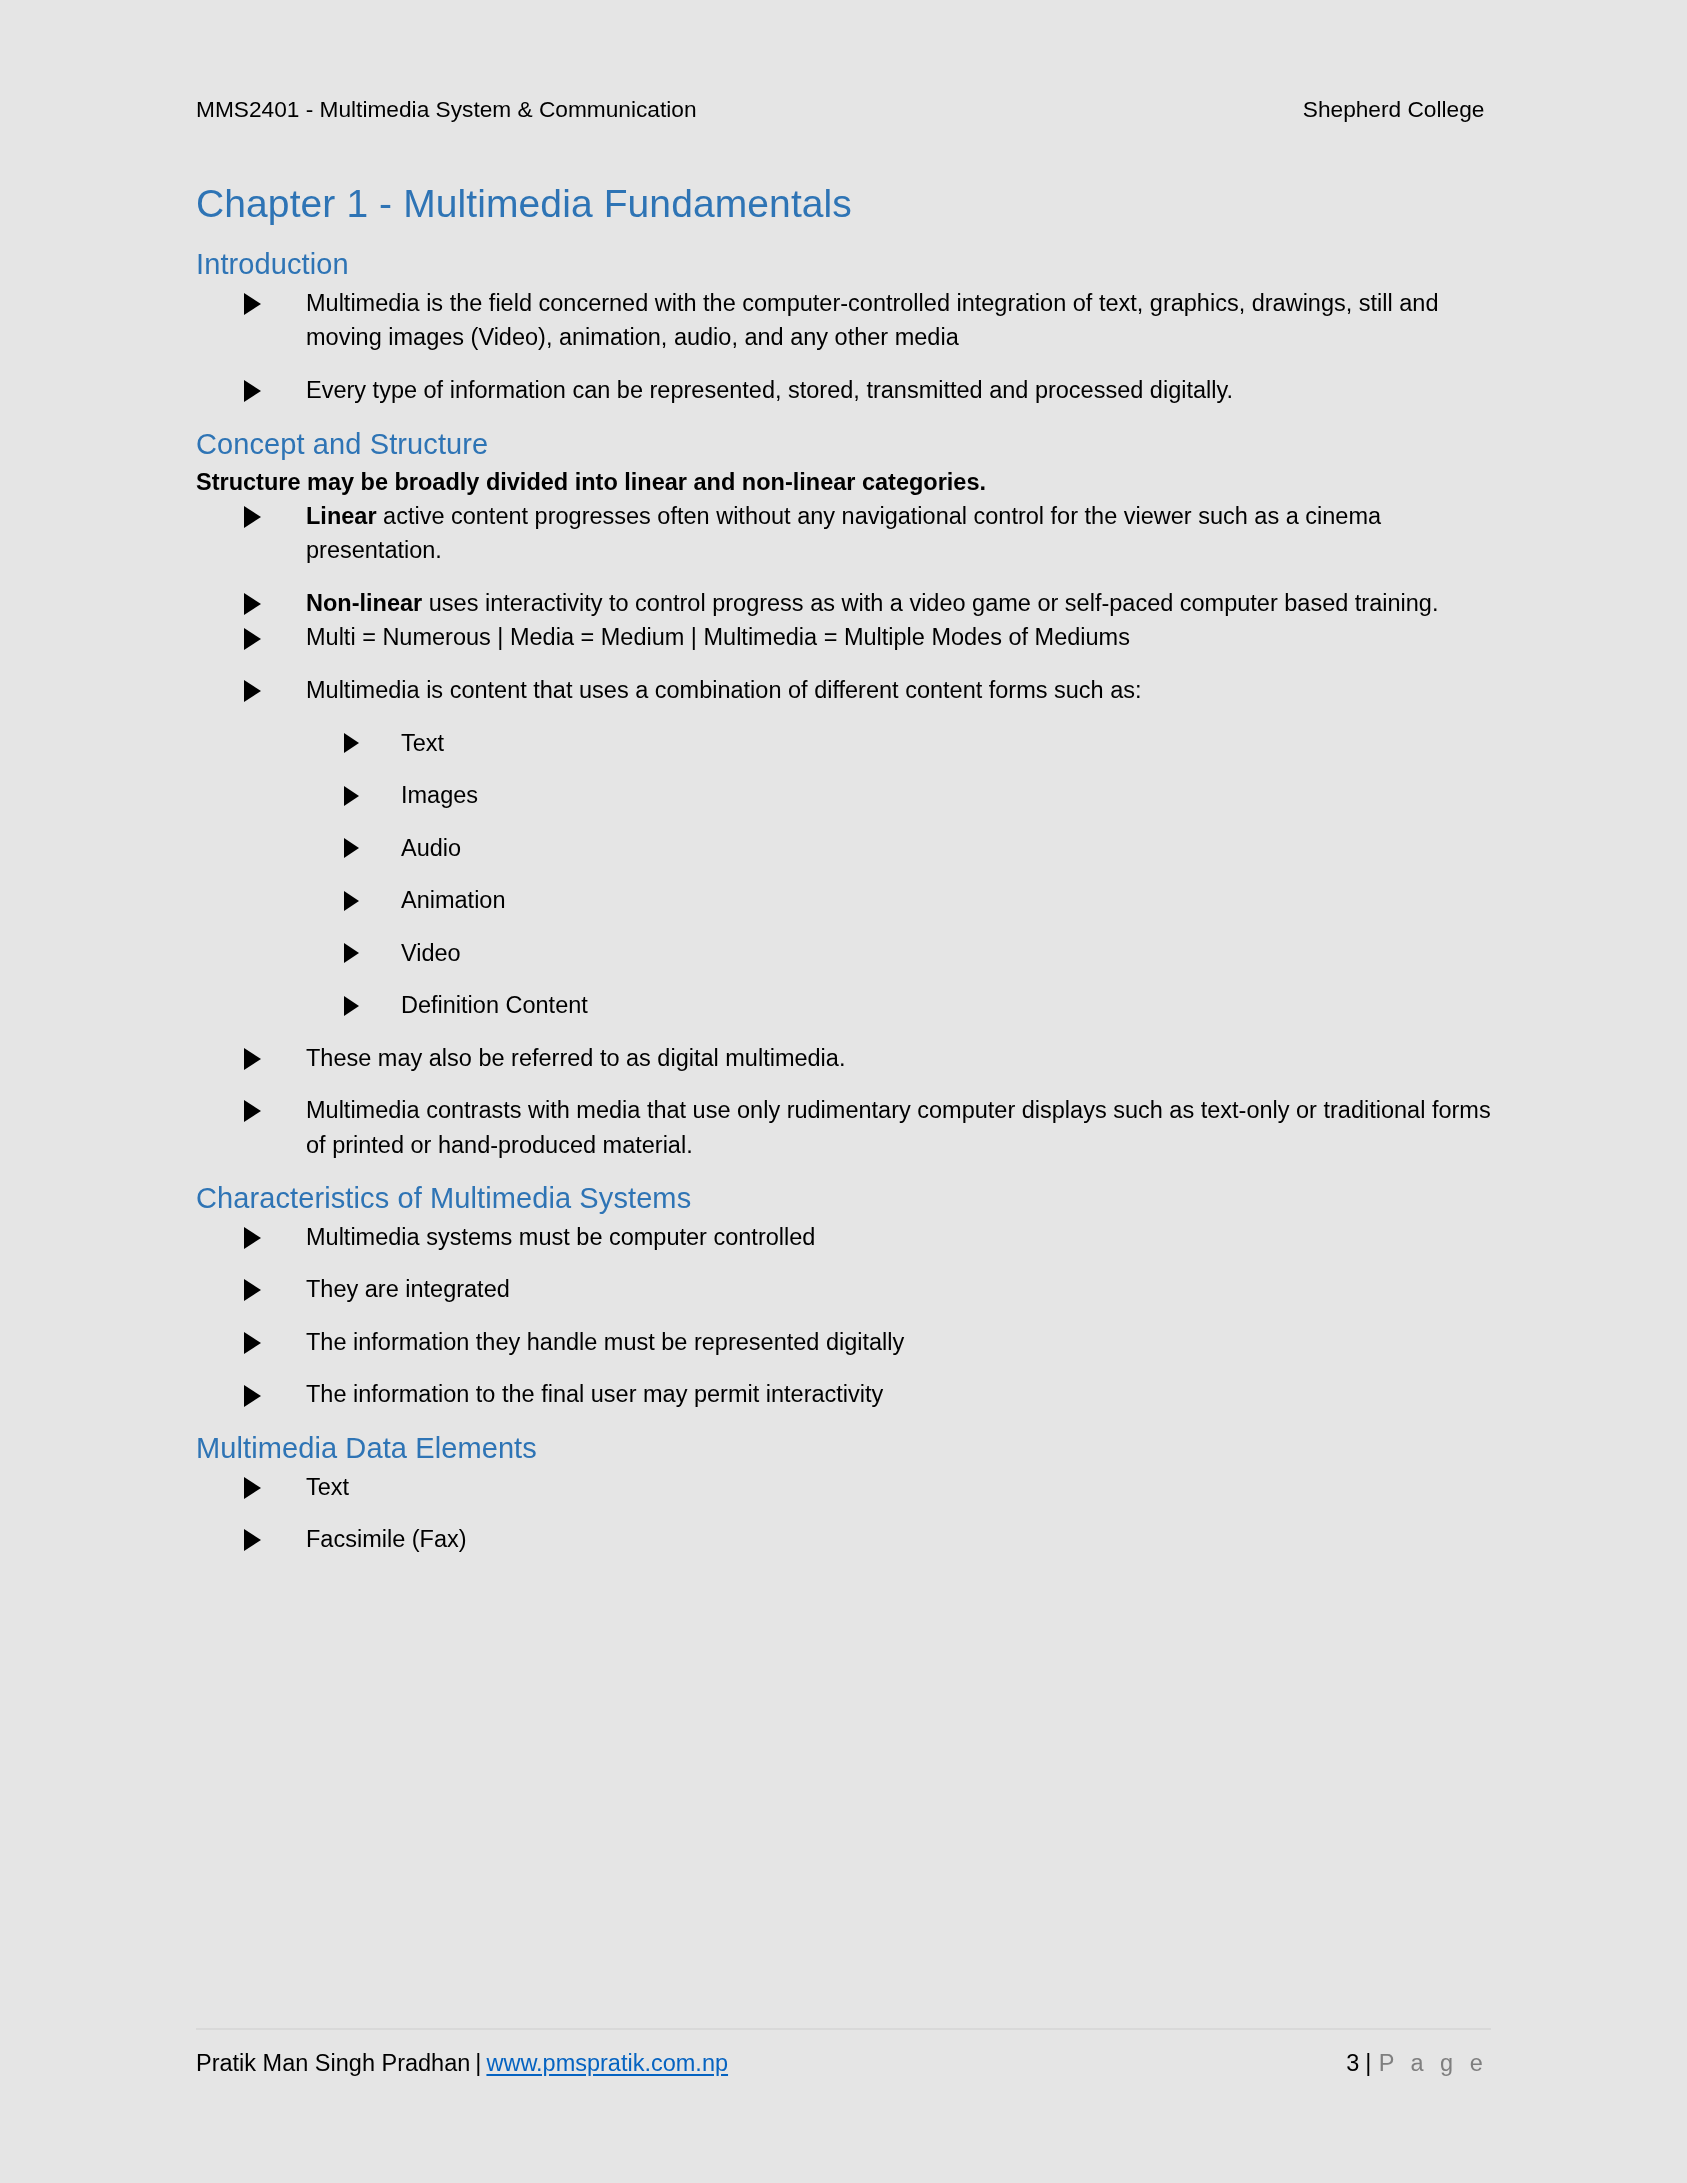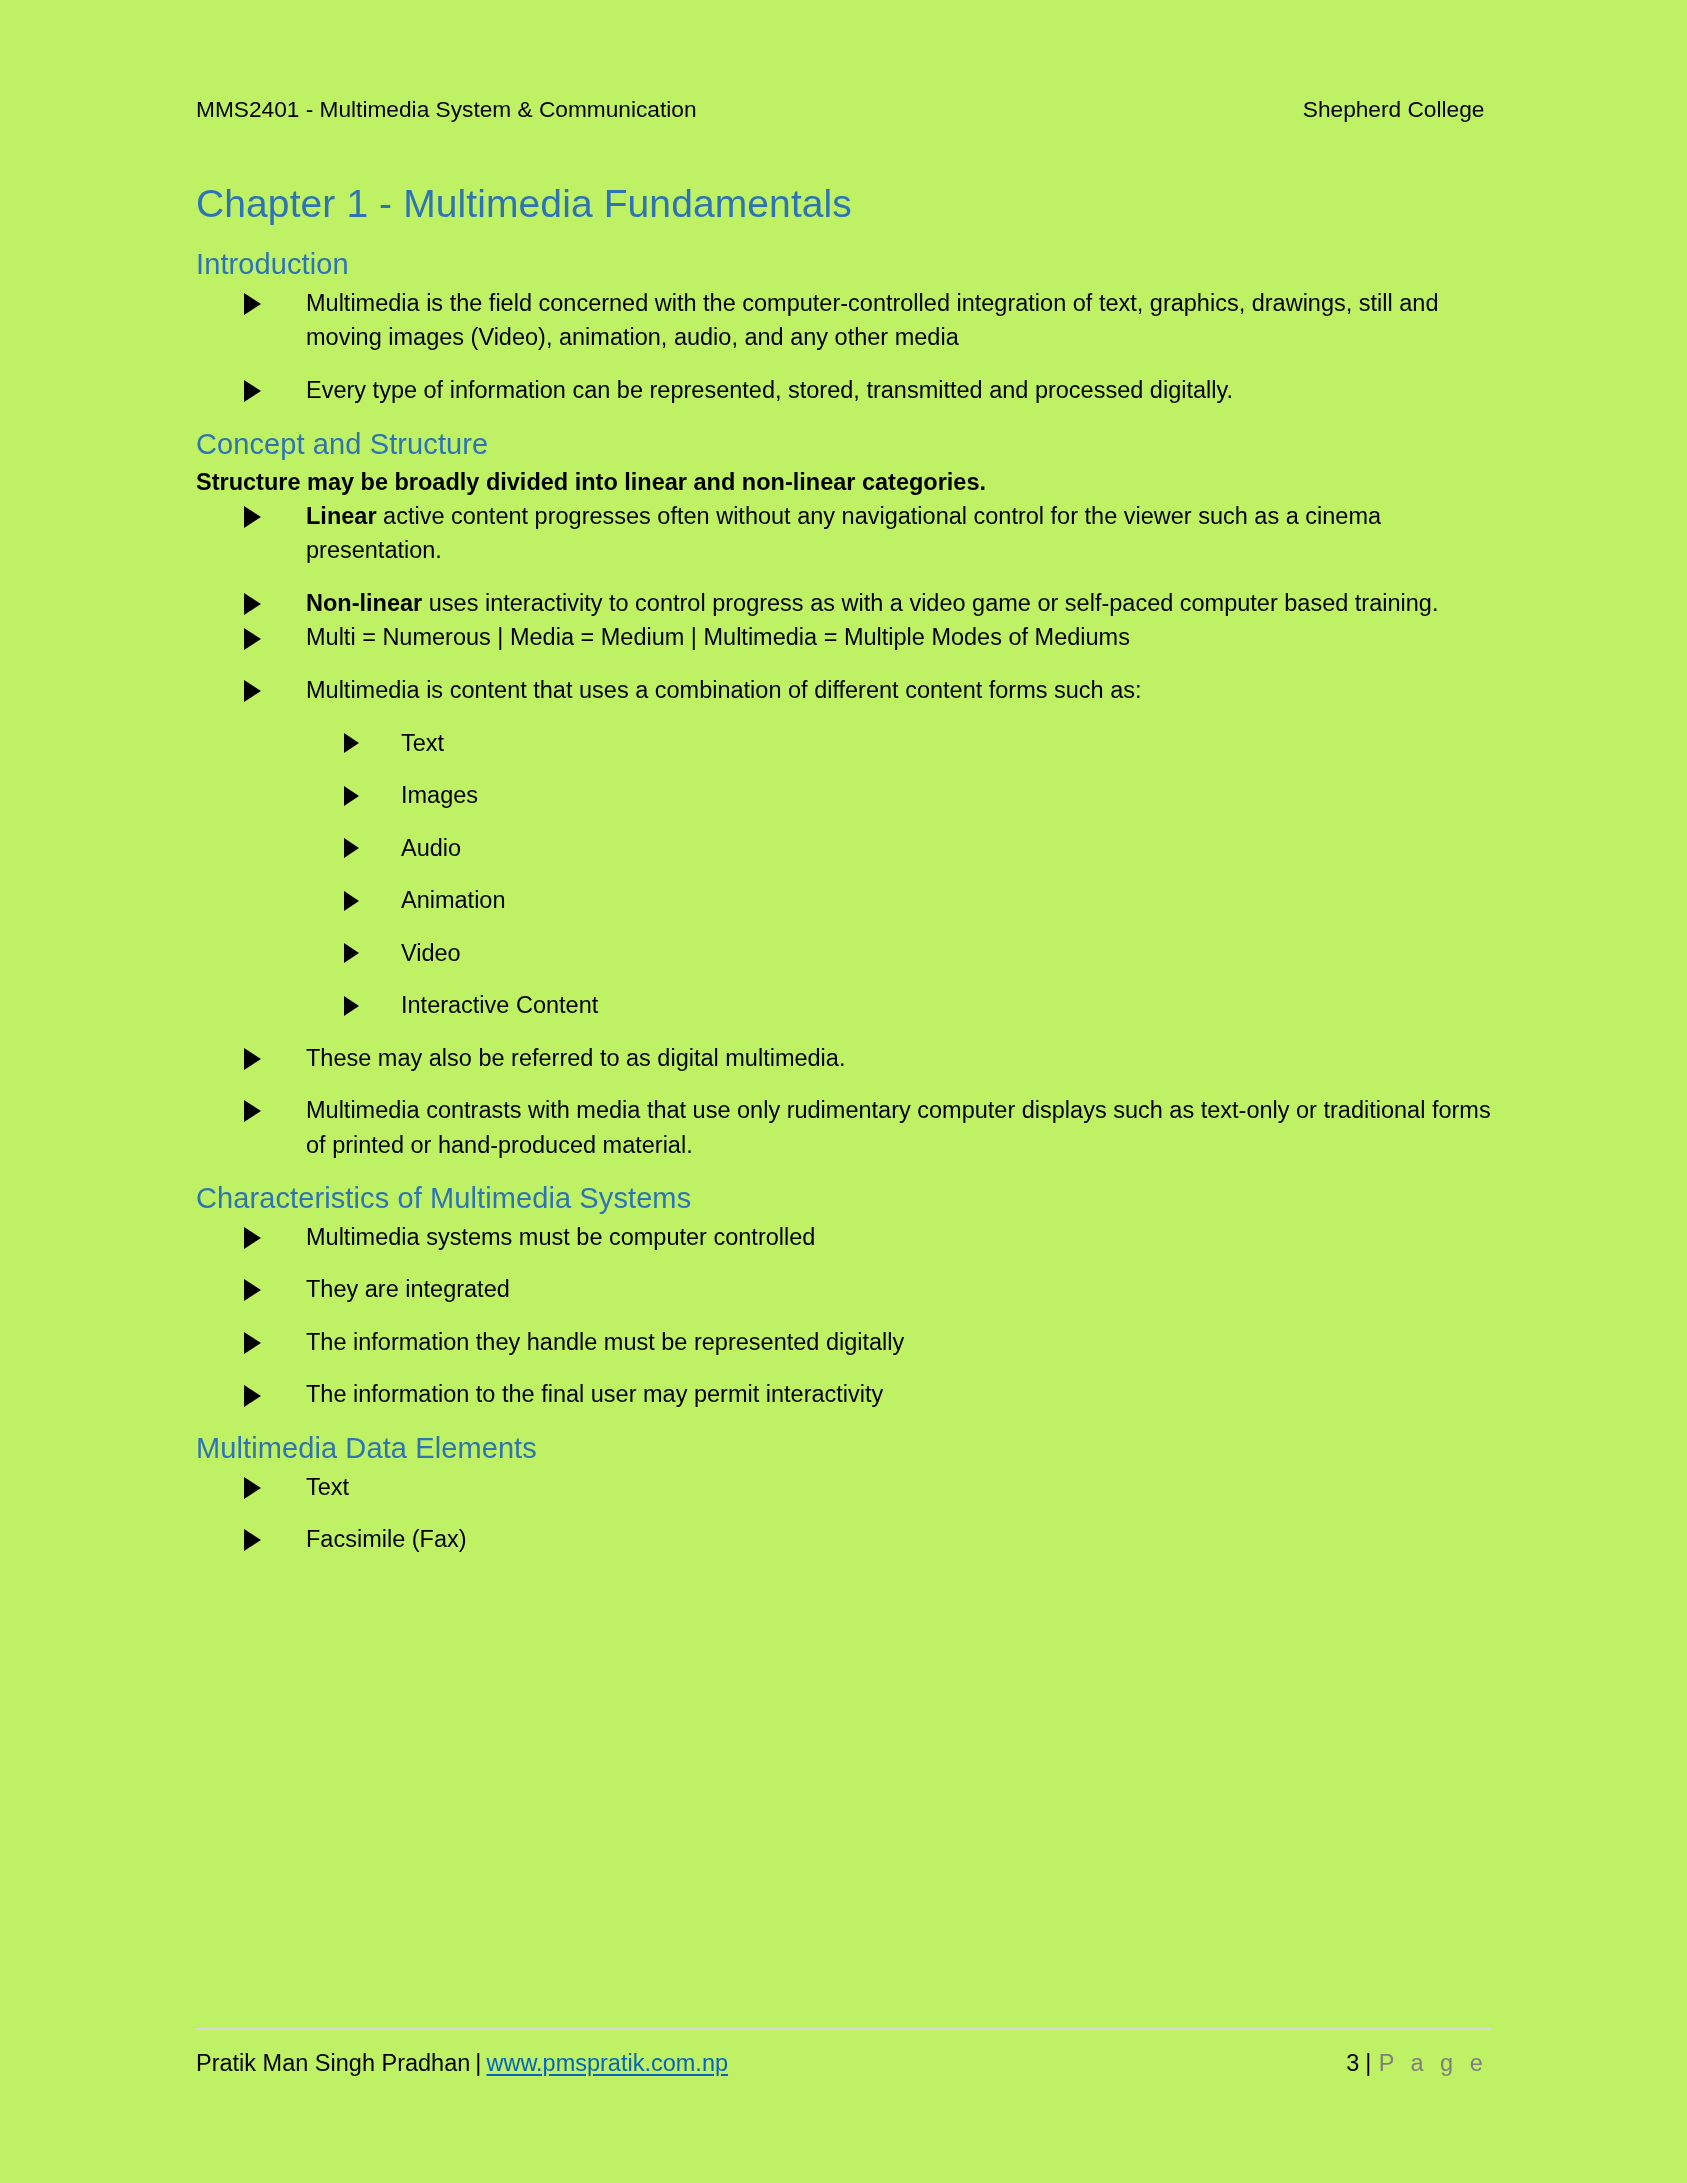--- a/index.html
+++ b/index.html
@@ -8,21 +8,21 @@
     background: #ffffff;
   }
   body {
     font-family: "Liberation Sans", sans-serif;
     color: #000000;
   }
   .page {
     position: relative;
     width: 1687px;
     height: 2183px;
-    background: #bef264;
+    background: #e5e5e5;
     box-sizing: border-box;
     padding: 0;
     overflow: hidden;
   }
   .content-area {
     position: absolute;
     left: 196px;
     right: 196px;
     top: 0;
     bottom: 0;
@@ -226,21 +226,21 @@
         <li>
           <span class="tri"></span>
           <span class="txt">Animation</span>
         </li>
         <li>
           <span class="tri"></span>
           <span class="txt">Video</span>
         </li>
         <li>
           <span class="tri"></span>
-          <span class="txt">Interactive Content</span>
+          <span class="txt">Definition Content</span>
         </li>
       </ul>
 
       <ul class="bullets level1">
         <li>
           <span class="tri"></span>
           <span class="txt">These may also be referred to as digital multimedia.</span>
         </li>
         <li>
           <span class="tri"></span>

